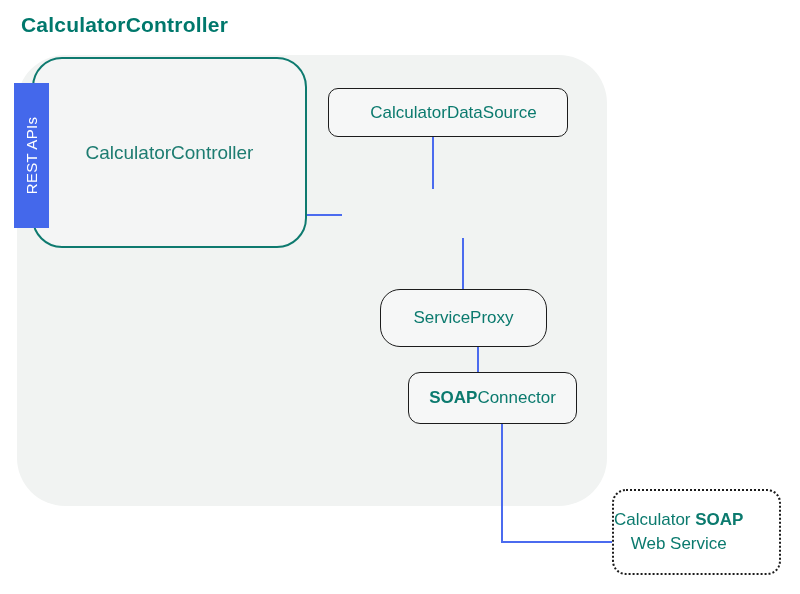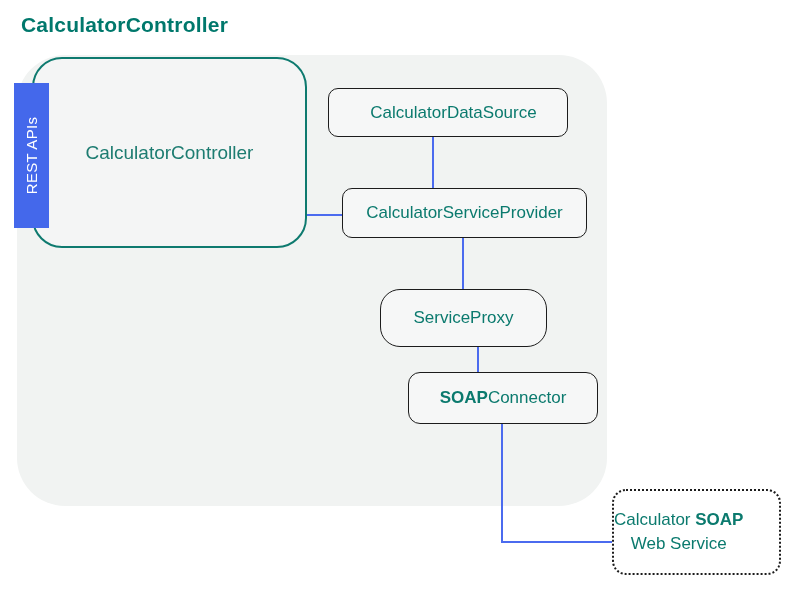--- a/index.html
+++ b/index.html
@@ -59,21 +59,21 @@
     border: 1.5px solid #1C1C1C;
     box-sizing: border-box;
     display: flex; align-items: center; justify-content: center;
     color: #0B7A6E; font-size: 17px;
     z-index: 2;
     text-align: center;
   }
   .node-datasource { left: 328px; top: 88px;  width: 240px; height: 49px; border-radius: 10px; padding-left: 11px; }
   .node-provider   { left: 342px; top: 188px; width: 245px; height: 50px; border-radius: 10px; }
   .node-proxy      { left: 380px; top: 289px; width: 167px; height: 58px; border-radius: 20px; }
-  .node-connector  { left: 408px; top: 372px; width: 190px; height: 52px; border-radius: 12px; }
+  .node-connector  { left: 408px; top: 372px; width: 169px; height: 52px; border-radius: 12px; }
   .bold-seg { font-weight: bold; }
 
   .external-box {
     position: absolute; left: 612px; top: 489px;
     width: 169px; height: 86px;
     background: #ffffff;
     border: 2px dotted #1C1C1C;
     border-radius: 14px;
     box-sizing: border-box;
     display: flex; align-items: center; justify-content: flex-start;
@@ -111,23 +111,20 @@
   </div>
 
   <div class="rest-apis-label">
     <span>REST APIs</span>
   </div>
 
   <div class="node node-datasource">
     <span>CalculatorDataSource</span>
   </div>
 
-  <div class="node node-provider">
-    <span>CalculatorServiceProvider</span>
-  </div>
 
   <div class="node node-proxy">
     <span>ServiceProxy</span>
   </div>
 
   <div class="node node-connector">
     <span>
       <span class="bold-seg">SOAP</span><span>Connector</span>
     </span>
   </div>

